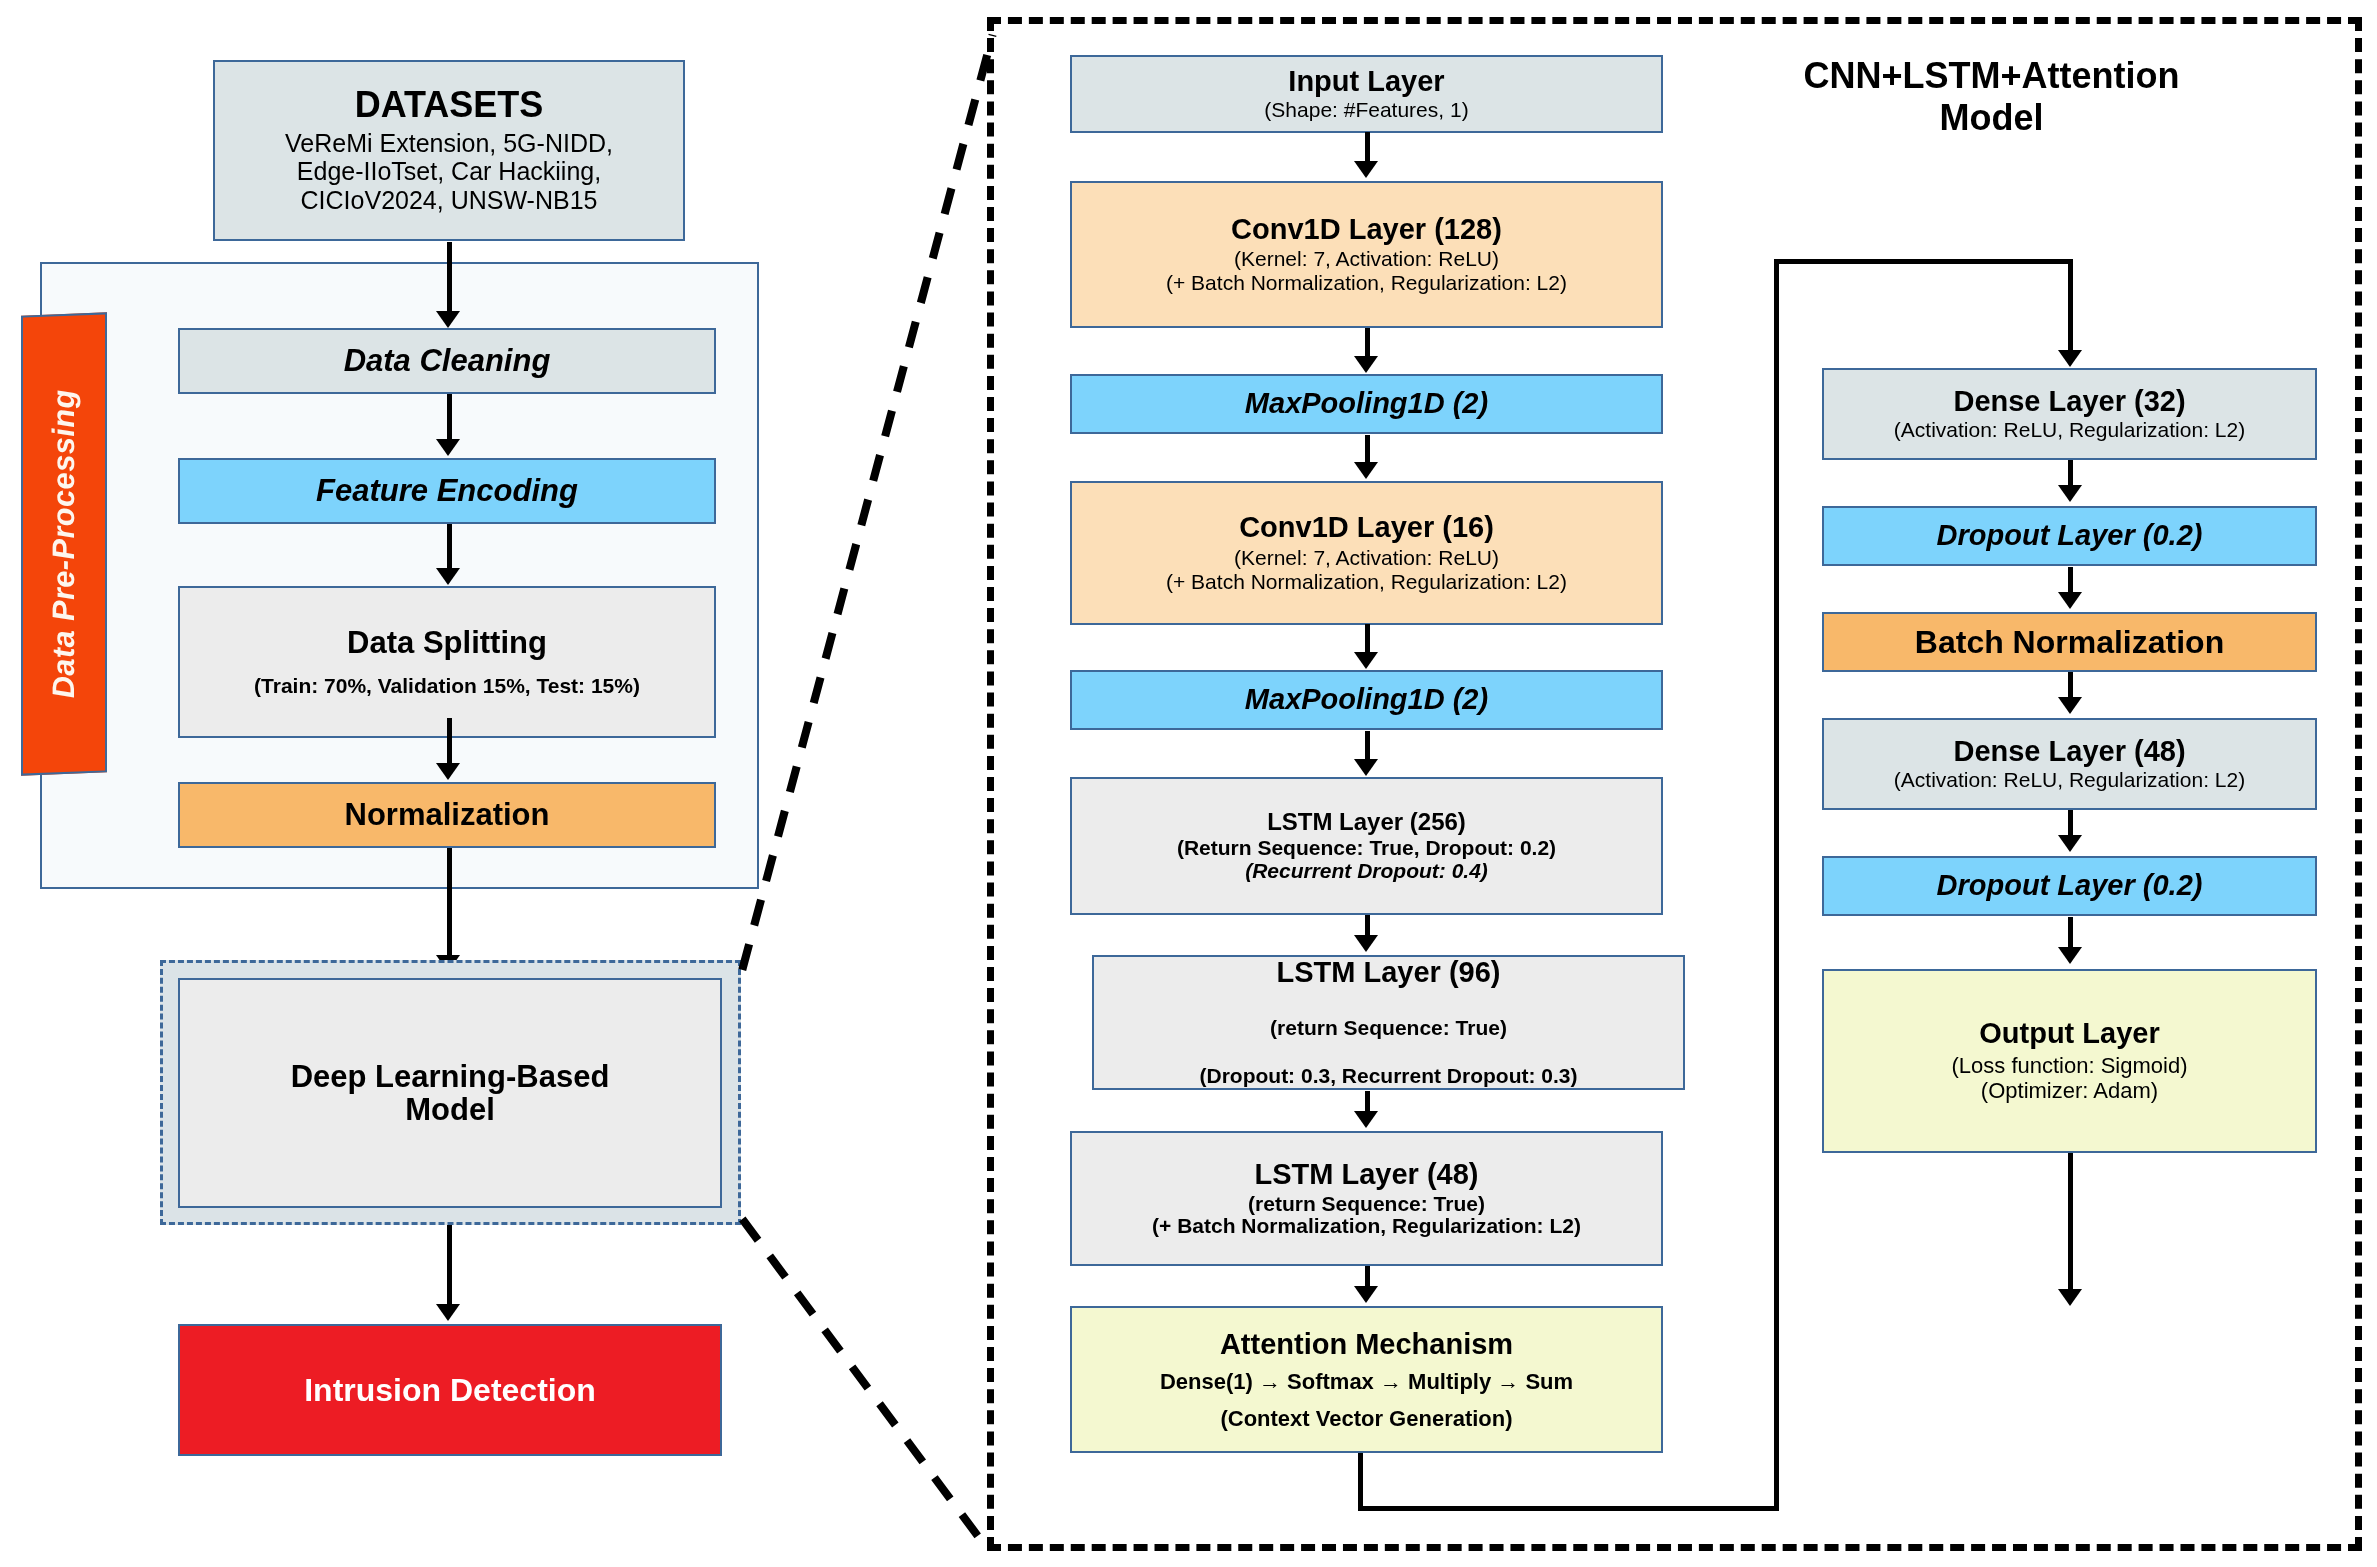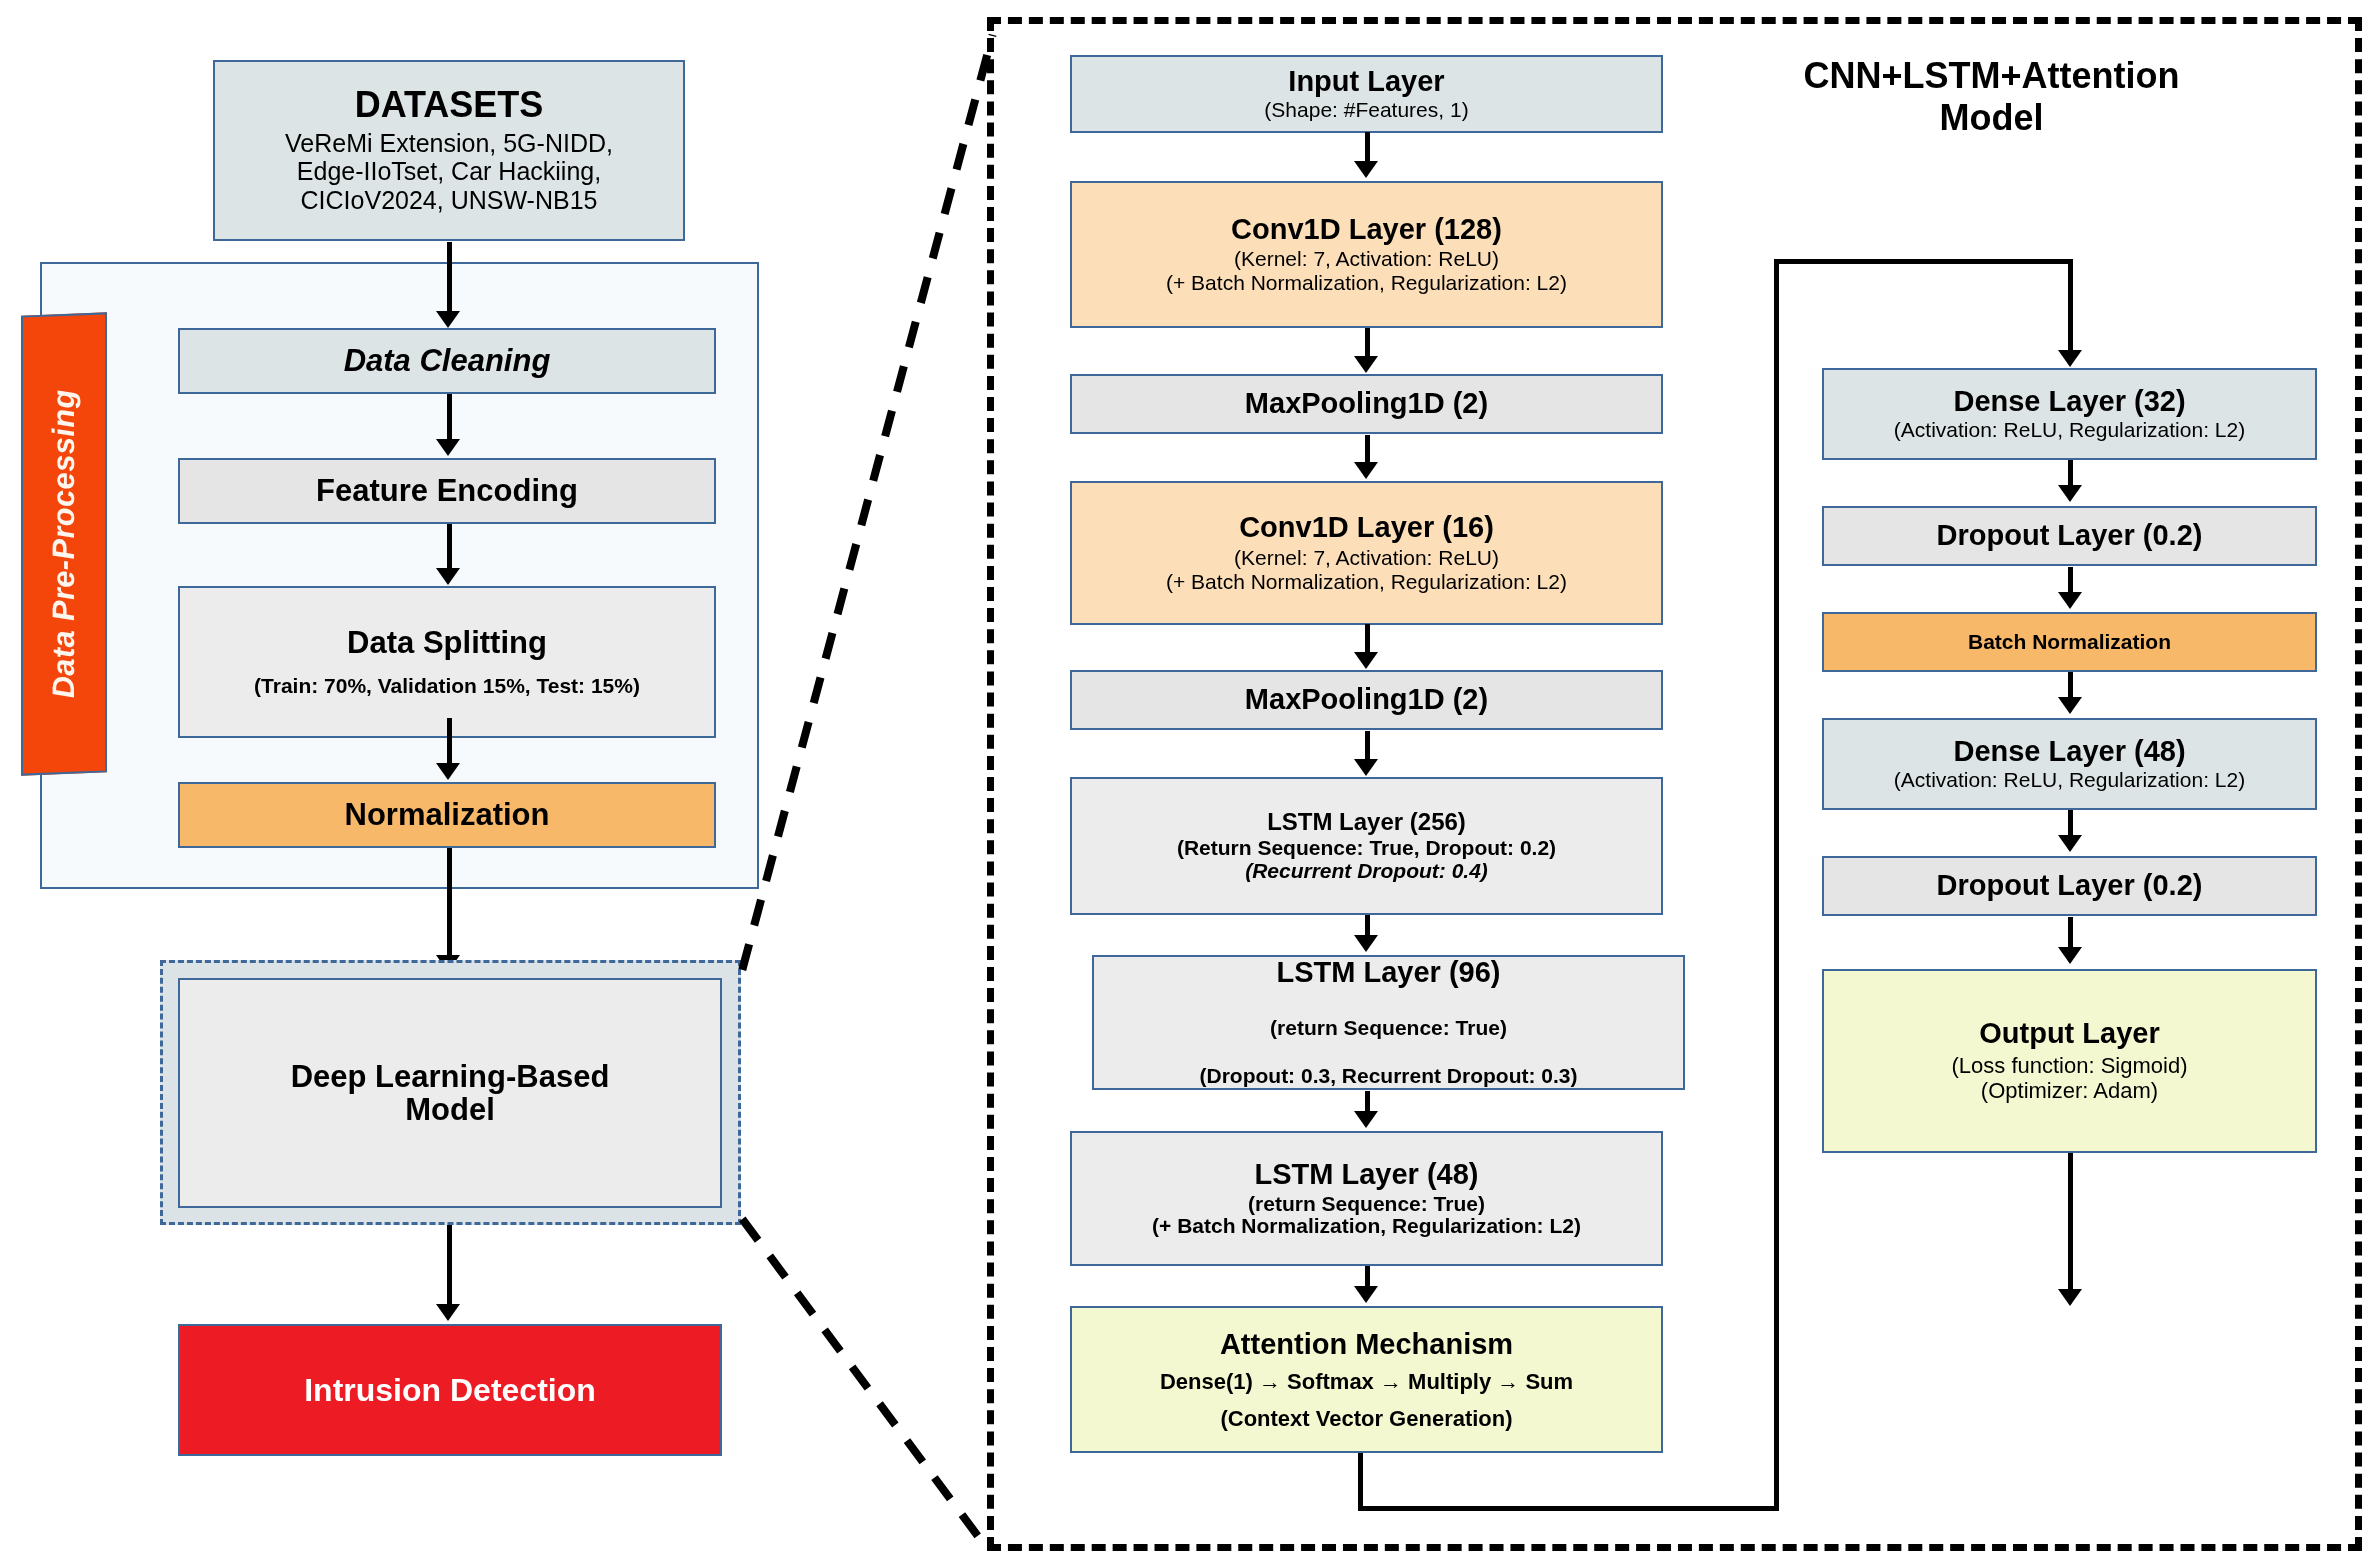--- a/index.html
+++ b/index.html
@@ -7,21 +7,21 @@
   #root{position:relative;width:2377px;height:1568px;background:#fff;overflow:hidden;}
 
   .box{position:absolute;box-sizing:border-box;border:2.3px solid #3d6899;
        display:flex;flex-direction:column;align-items:center;justify-content:center;
        text-align:center;color:#000;}
   .box .t{font-weight:bold;line-height:1.08;}
   .box .s{font-weight:normal;line-height:1.15;}
 
   
   .f-blue   {background:#dce4e6;}
-  .f-pink   {background:#e5e5e5;}
+  .f-pink   {background:#7dd3fc;font-style:italic;}
   .f-grey   {background:#ececec;}
   .f-orange {background:#f8b86a;}
   .f-peach  {background:#fcdfb8;}
   .f-yellow {background:#f4f8d0;}
   .f-red    {background:#ed1c24;color:#fff;}
 
   .line{position:absolute;background:#000;}
   .vline{width:4.6px;}
   .hline{height:4.6px;}
   .arrowhead{position:absolute;width:0;height:0;
@@ -195,21 +195,21 @@
   <div class="line vline" style="left:2068px;top:460px;height:29px;"></div>
   <div class="arrowhead" style="left:2058px;top:485px;"></div>
 
   <div class="box f-pink" style="left:1822px;top:506px;width:495px;height:60px;">
     <div class="t" style="font-size:29px;">Dropout Layer (0.2)</div>
   </div>
   <div class="line vline" style="left:2068px;top:567px;height:29px;"></div>
   <div class="arrowhead" style="left:2058px;top:592px;"></div>
 
   <div class="box f-orange" style="left:1822px;top:612px;width:495px;height:60px;">
-    <div class="t" style="font-size:21px;text-align:right;">Batch Normalization</div>
+    <div class="t" style="font-size:32px;text-align:right;">Batch Normalization</div>
   </div>
   <div class="line vline" style="left:2068px;top:672px;height:29px;"></div>
   <div class="arrowhead" style="left:2058px;top:697px;"></div>
 
   <div class="box f-blue" style="left:1822px;top:718px;width:495px;height:92px;">
     <div class="t" style="font-size:29px;">Dense Layer (48)</div>
     <div class="s" style="font-size:21px;">(Activation: ReLU, Regularization: L2)</div>
   </div>
   <div class="line vline" style="left:2068px;top:810px;height:29px;"></div>
   <div class="arrowhead" style="left:2058px;top:835px;"></div>

